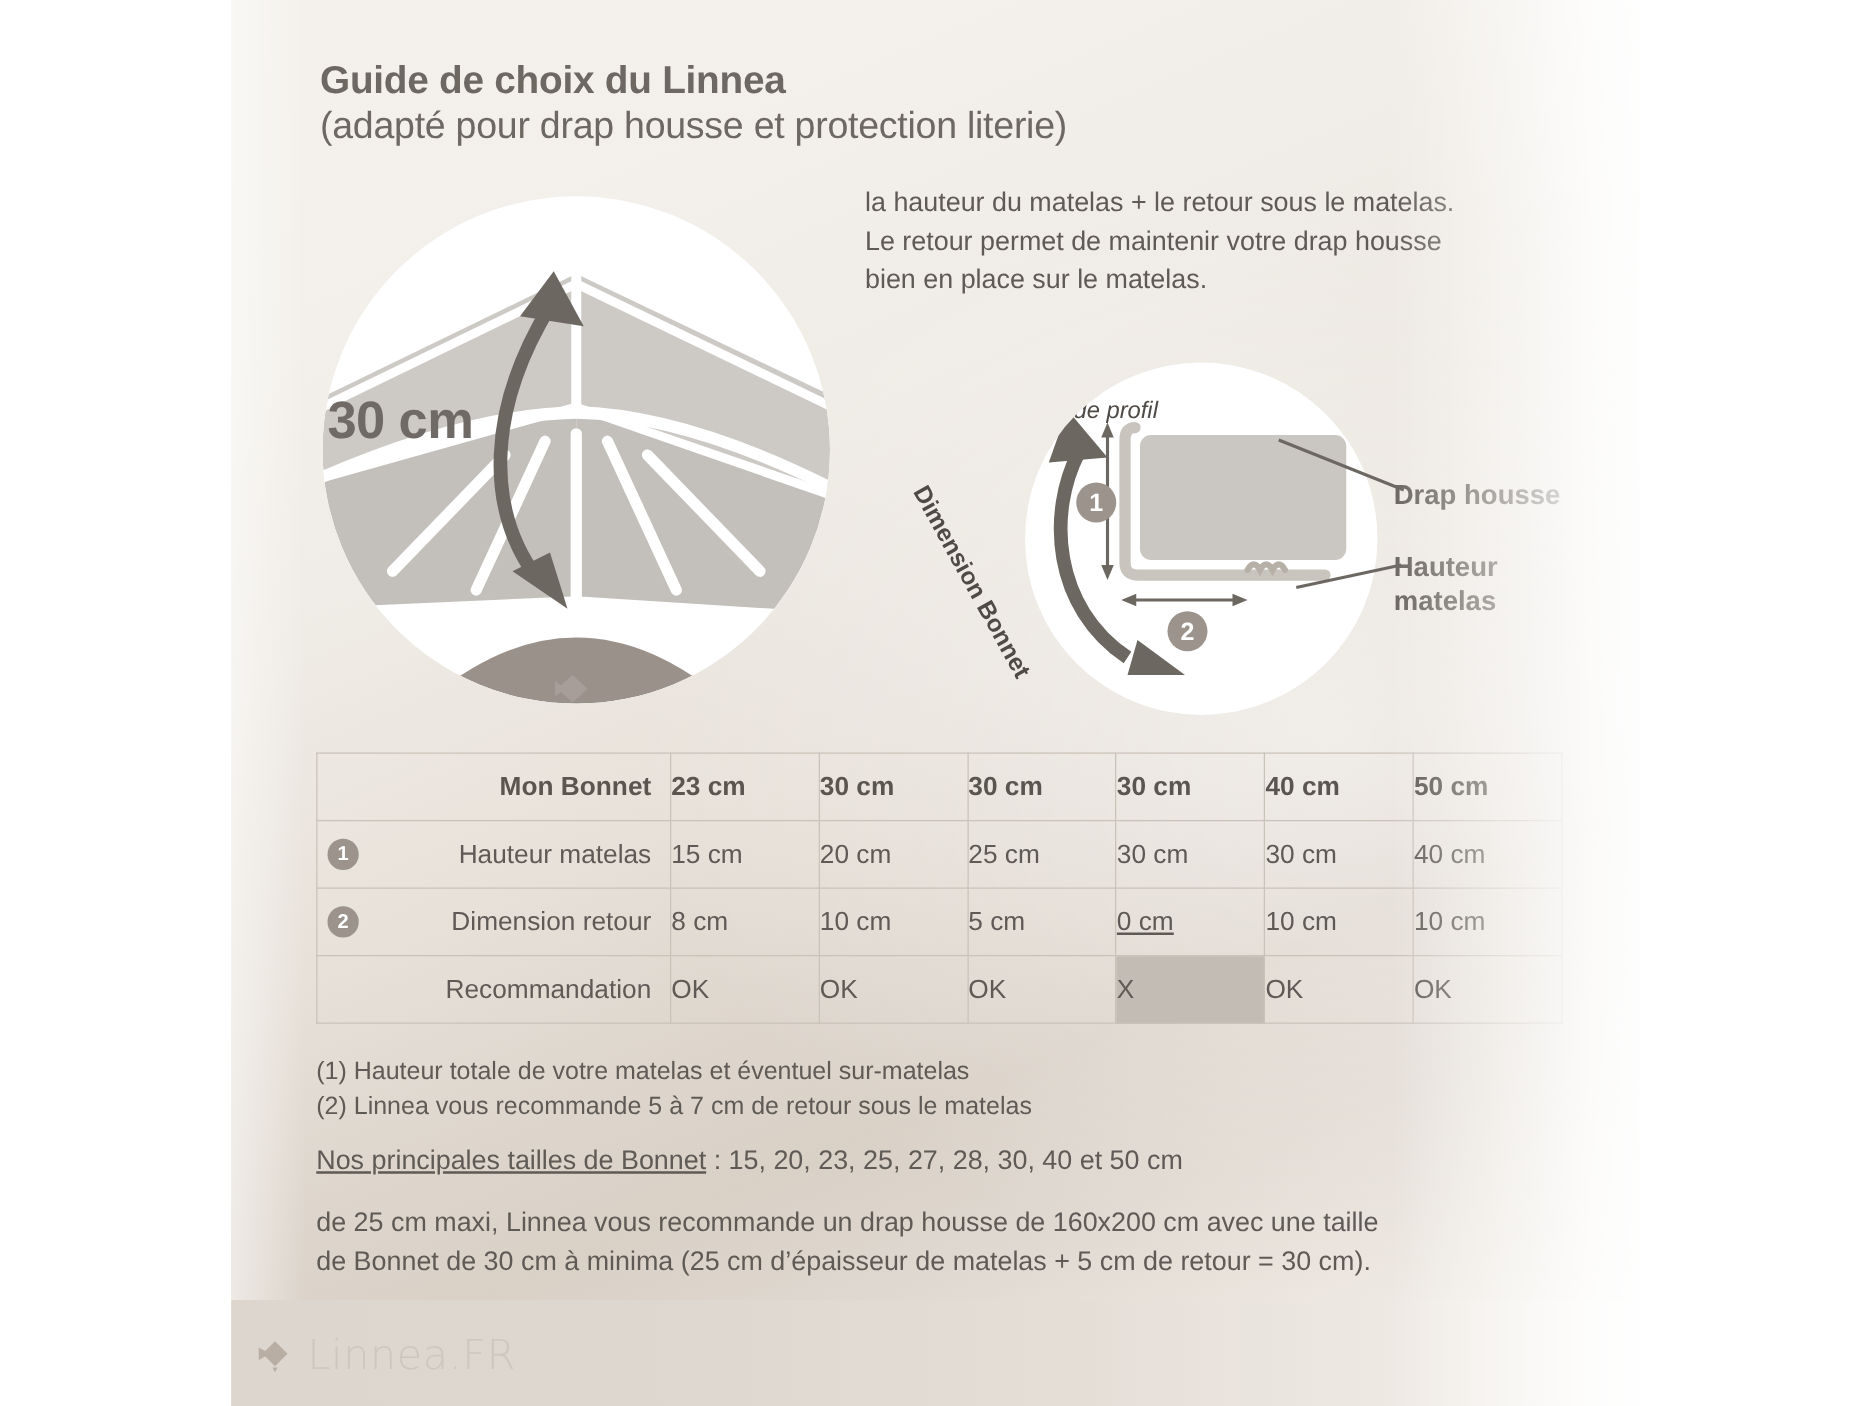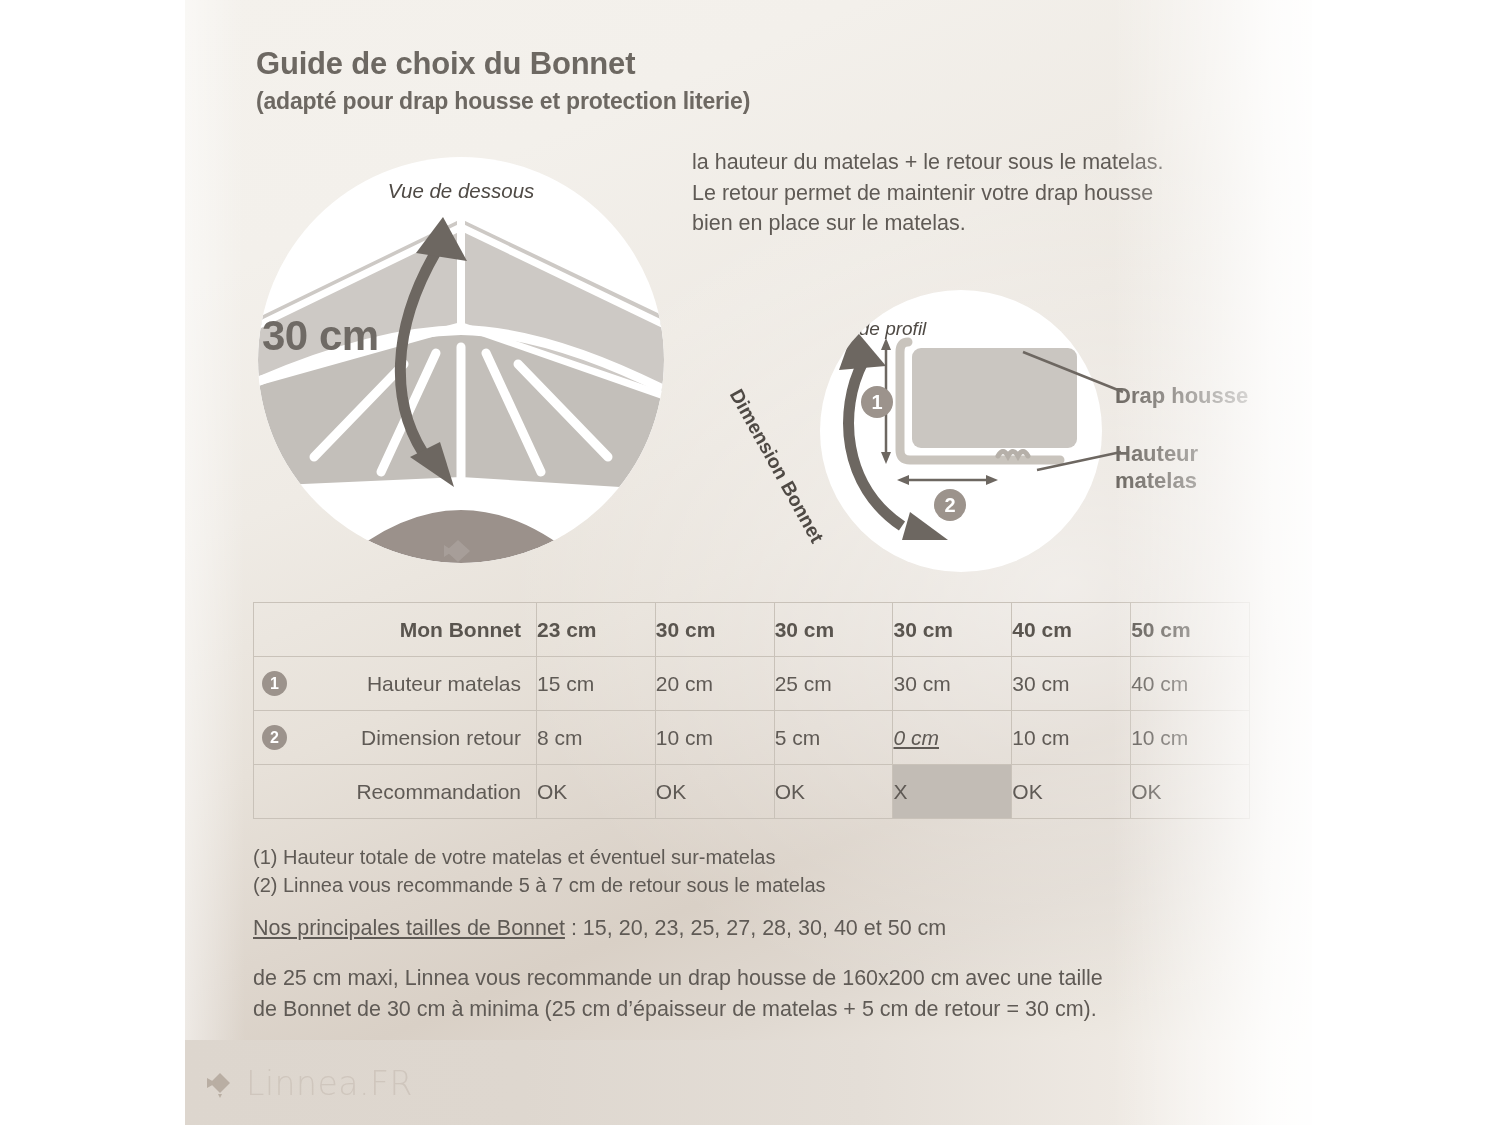--- a/index.html
+++ b/index.html
@@ -64,22 +64,22 @@
   .title-block { position: absolute; left: 71px; top: 44px; }
   .title-1 {
     font-size: 31px;
     font-weight: bold;
     color: #6d6862;
     letter-spacing: -0.2px;
     line-height: 40px;
     white-space: nowrap;
   }
   .title-2 {
-    font-size: 23px;
-    font-weight: bold;
+    font-size: 30px;
+    font-weight: normal;
     color: #6d6862;
     letter-spacing: -0.2px;
     line-height: 34px;
     white-space: nowrap;
   }
 
   
   .intro {
     position: absolute;
     left: 507px;
@@ -199,21 +199,21 @@
     border-radius: 50%;
     background: #9c938c;
     color: #ffffff;
     font-size: 16px;
     font-weight: bold;
     text-align: center;
     position: absolute;
     left: 8px;
     top: 14px;
   }
-  .cell-underline { text-decoration: underline; font-style: italic; }
+  .cell-underline { text-decoration: underline; }
   .cell-x { background: #c2bcb5; }
 
   
   .footnotes {
     position: absolute;
     left: 68px;
     top: 843px;
     font-size: 20px;
     line-height: 28px;
     color: #5f5a55;
@@ -269,21 +269,21 @@
 </style>
 </head>
 <body>
 
 <div id="page">
   <div id="panel">
 
     <div id="panelLeftFade"></div>
 
     <div class="title-block">
-      <div class="title-1">Guide de choix du Bonnet</div>
+      <div class="title-1">Guide de choix du Linnea</div>
       <div class="title-2">(adapté pour drap housse et protection literie)</div>
     </div>
 
     <div class="intro">
       <div>la hauteur du matelas + le retour sous le matelas.</div>
       <div>Le retour permet de maintenir votre drap housse</div>
       <div>bien en place sur le matelas.</div>
     </div>
 
     <div class="circle" id="circle-bottom">
@@ -330,21 +330,20 @@
         </g>
       </svg>
 
       
       <svg class="arrow-overlay" style="position:absolute;left:0;top:0;" width="406" height="406" viewBox="0 0 406 406">
         <path d="M 182 88 C 132 170 130 250 172 306" stroke="#6d6761" stroke-width="11" fill="none" stroke-linecap="butt"></path>
         <polygon points="185,60 209,104 158,96" fill="#6d6761"></polygon>
         <polygon points="196,330 152,300 182,285" fill="#6d6761"></polygon>
       </svg>
 
-      <div class="cap">Vue de dessous</div>
     </div>
 
     <div class="cm-label">30 cm</div>
 
     <div class="circle" id="circle-profile">
       <div class="cap">Vue de profil</div>
       <svg width="282" height="282" viewBox="0 0 282 282">
 
         <path d="M 88 52 Q 80 52 80 62 L 80 160 Q 80 170 90 170 L 240 170" stroke="#c9c4bd" stroke-width="9" fill="none" stroke-linecap="round"></path>
 

